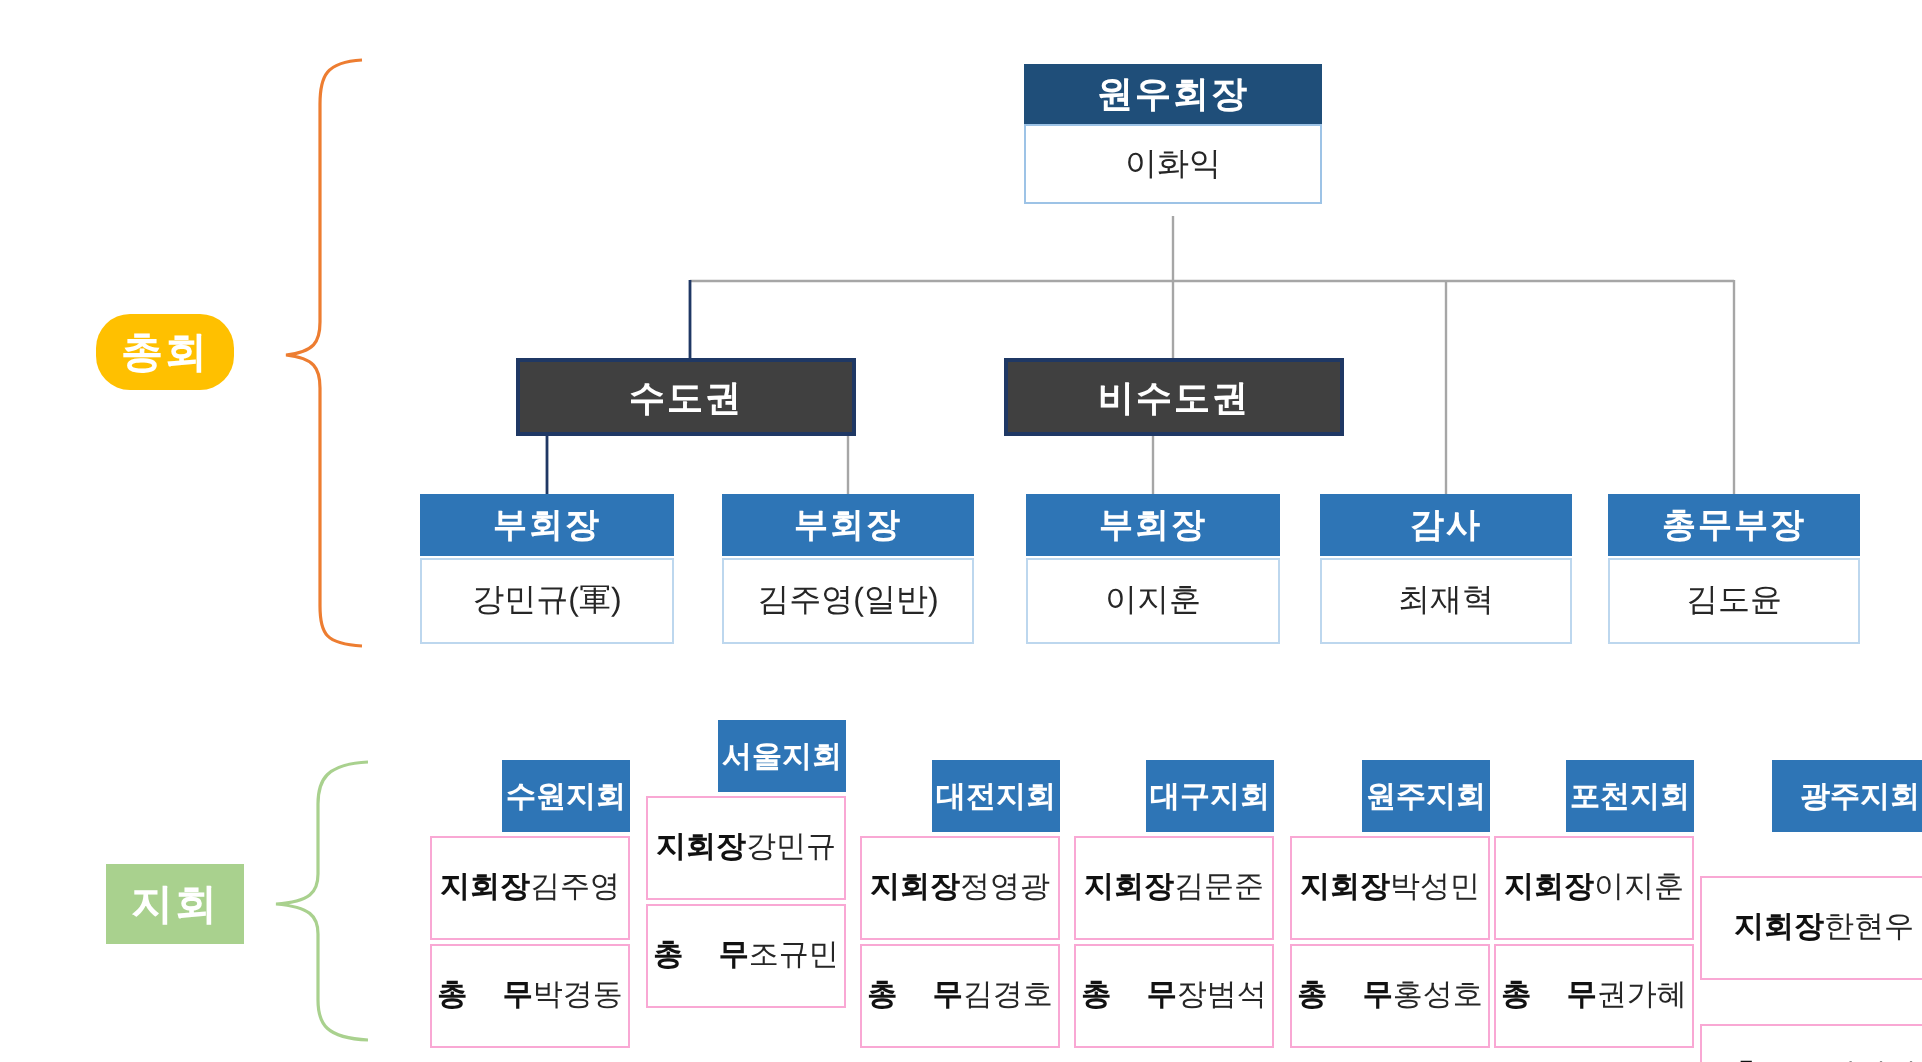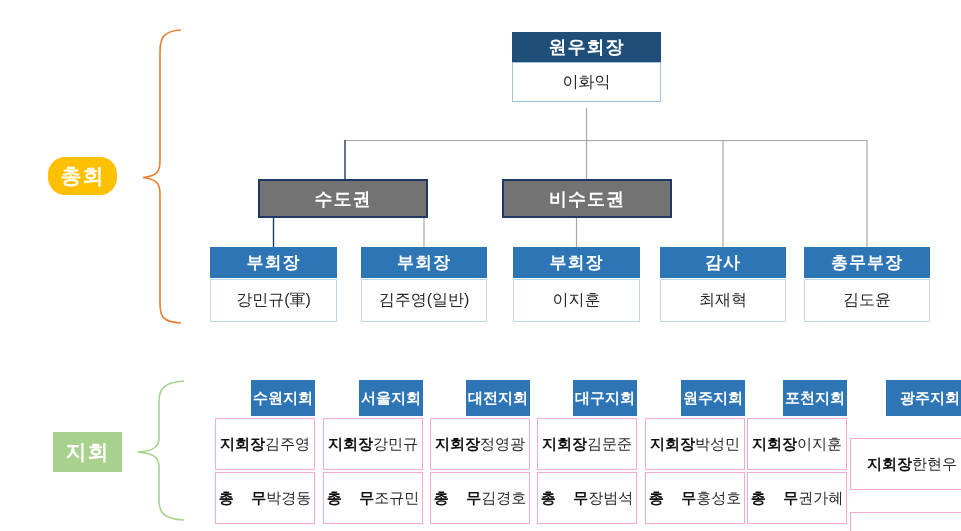--- a/index.html
+++ b/index.html
@@ -26,21 +26,21 @@
     background:#1F4E79;color:#ffffff;font-weight:bold;font-size:18px;
     display:flex;align-items:center;justify-content:center;letter-spacing:1px;
   }
   .name-cell{
     background:#ffffff;border:1px solid #9DC3E6;color:#262626;font-size:16px;
     display:flex;align-items:center;justify-content:center;
   }
 
   
   .region-box{
-    background:#737373;border:2px solid #1F3864;color:#ffffff;
+    background:#404040;border:2px solid #1F3864;color:#ffffff;
     font-weight:bold;font-size:18px;letter-spacing:1px;
     display:flex;align-items:center;justify-content:center;
   }
 
   
   .officer-box{display:flex;flex-direction:column;}
   .officer-hdr{
     height:31px;background:#2E75B6;color:#ffffff;font-weight:bold;font-size:17px;
     display:flex;align-items:center;justify-content:center;letter-spacing:1px;
   }
@@ -131,21 +131,21 @@
     <div class="branch-cell">
       <div class="role">지회장</div>
       <div class="pname">김주영</div>
     </div>
     <div class="branch-cell">
       <div class="role spread">총 무</div>
       <div class="pname">박경동</div>
     </div>
   </div>
 
-  <div class="abs branch-box" style="left:323px;top:380px;width:100px;">
+  <div class="abs branch-box" style="left:323px;top:360px;width:100px;">
     <div class="branch-hdr">서울지회</div>
     <div class="branch-cell">
       <div class="role">지회장</div>
       <div class="pname">강민규</div>
     </div>
     <div class="branch-cell">
       <div class="role spread">총 무</div>
       <div class="pname">조규민</div>
     </div>
   </div>

